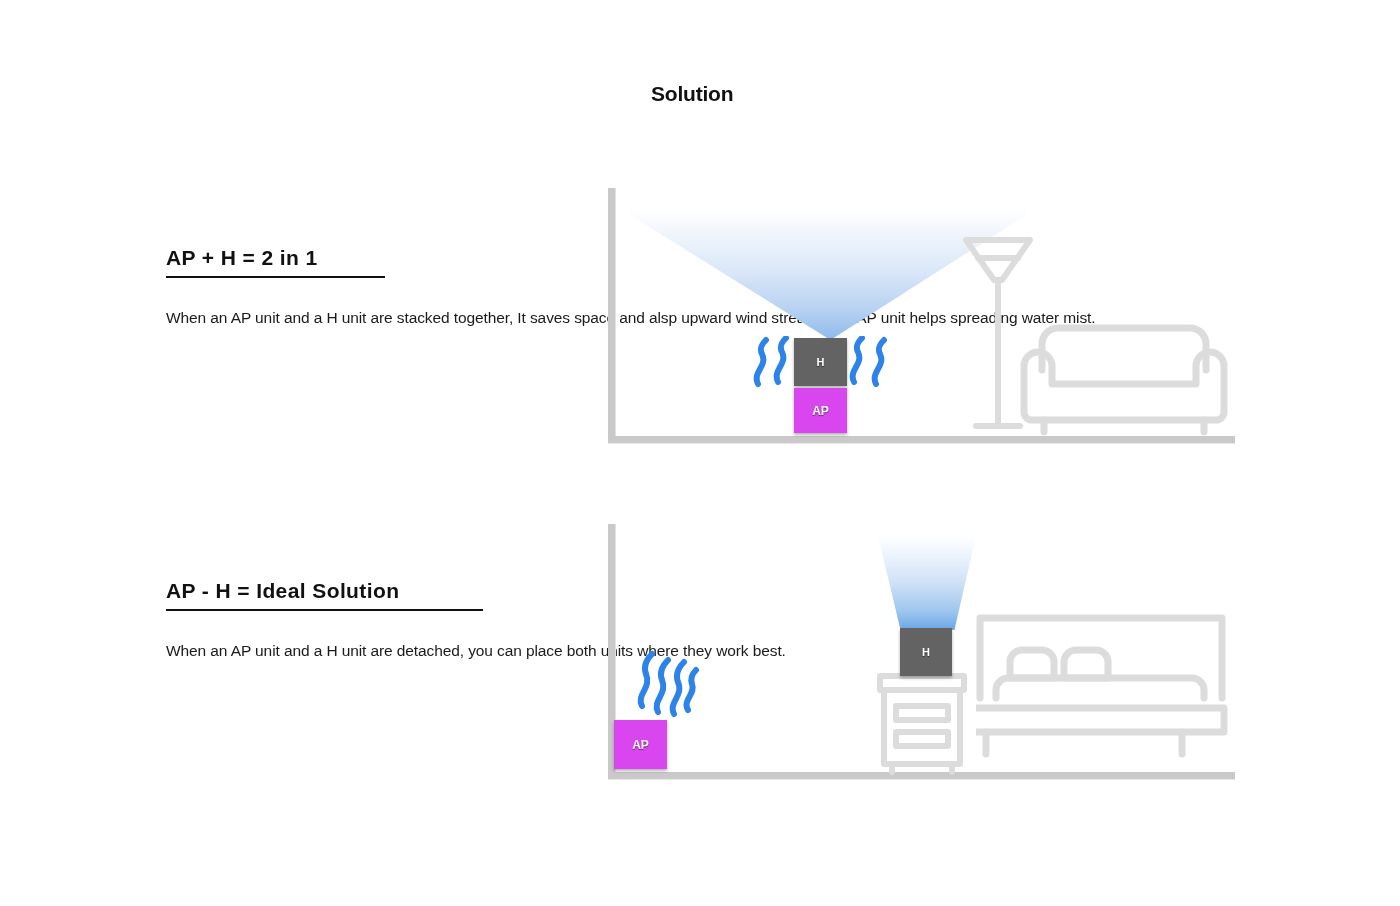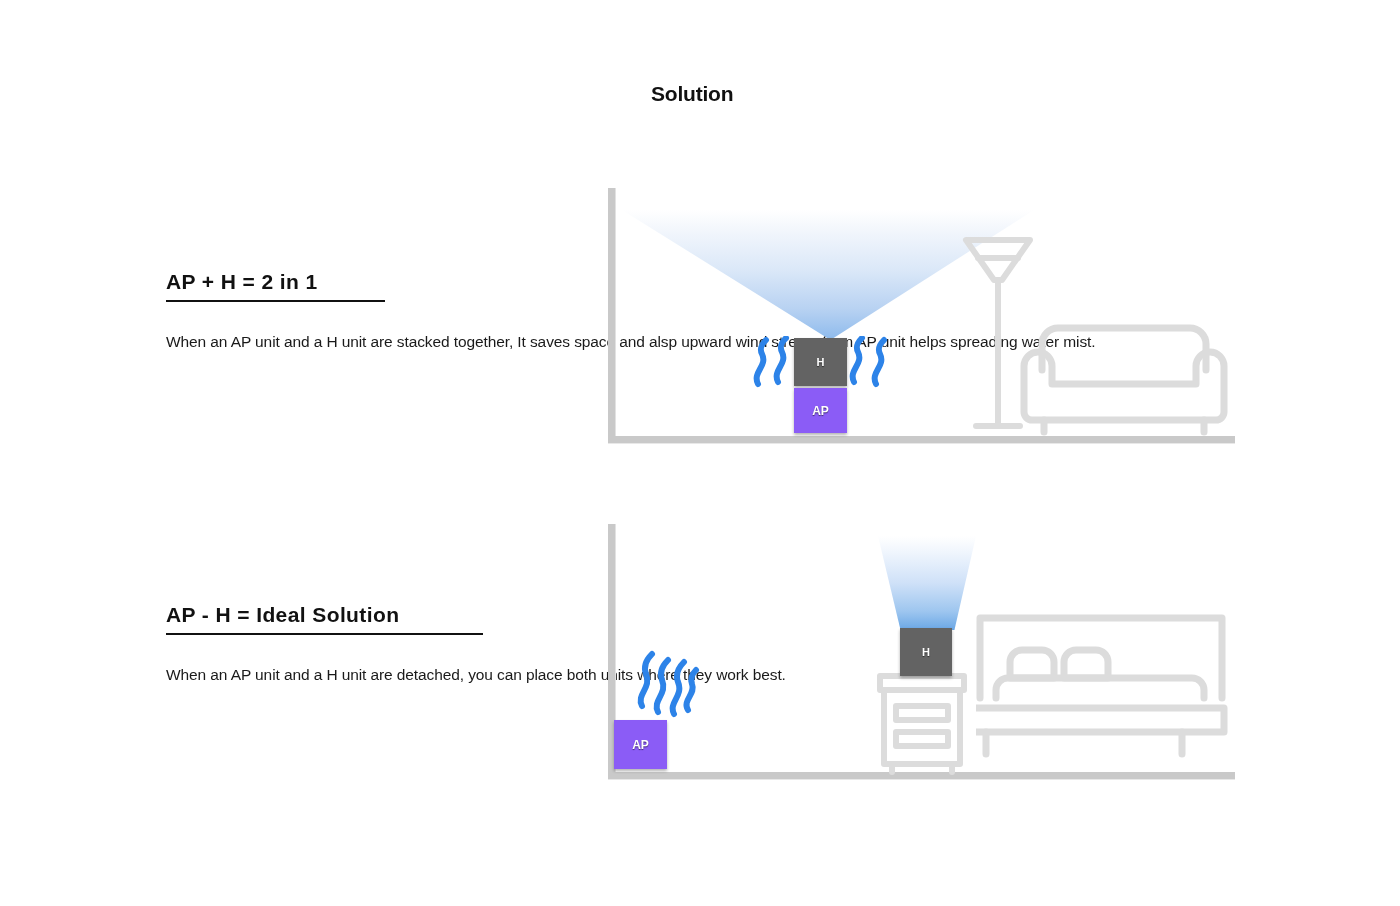--- a/index.html
+++ b/index.html
@@ -27,21 +27,20 @@
   .block{position:absolute;}
   .block-heading{
     font-size:21px;
     font-weight:bold;
     color:#111111;
     letter-spacing:0.4px;
     white-space:nowrap;
     padding-bottom:6px;
     display:inline-block;
     border-bottom:2px solid #111111;
-    margin-top:24px;
   }
   .block-body{
     margin-top:26px;
     font-size:15.5px;
     line-height:28px;
     color:#1a1a1a;
     letter-spacing:-0.1px;
   }
   .block-body p{margin:0;}
 
@@ -71,21 +70,21 @@
   
   .unit{
     position:absolute;
     display:flex;align-items:center;justify-content:center;
     color:#ffffff;
     font-weight:bold;
     text-shadow:0 1px 1px rgba(0,0,0,.55);
     box-shadow:0 2px 3px rgba(0,0,0,.30);
   }
   .unit-h{background:#636363;}
-  .unit-ap{background:#8b5cf6;}
+  .unit-ap{background:#d946ef;}
 
   
   #s1-h{left:186px;top:150px;width:53px;height:48px;font-size:11px;}
   #s1-ap{left:186px;top:200px;width:53px;height:45px;font-size:12px;}
   
   #s2-ap{left:6px;top:196px;width:53px;height:49px;font-size:12px;}
   #s2-h{left:292px;top:104px;width:52px;height:48px;font-size:11px;}
 
   
   .mist{position:absolute;}

